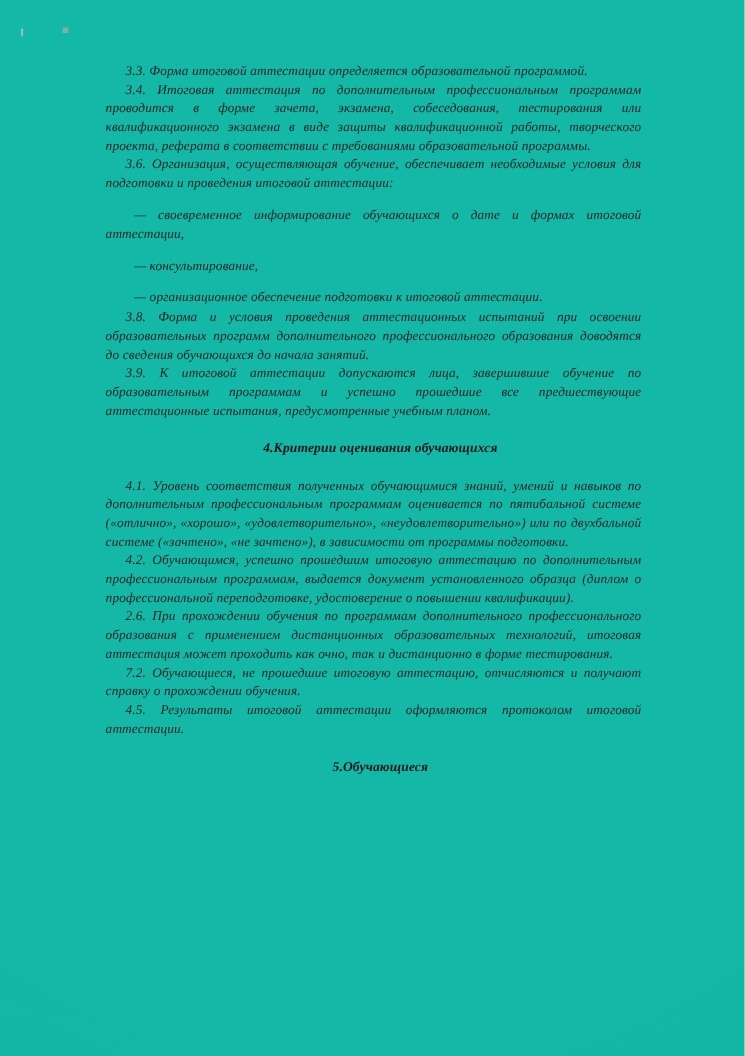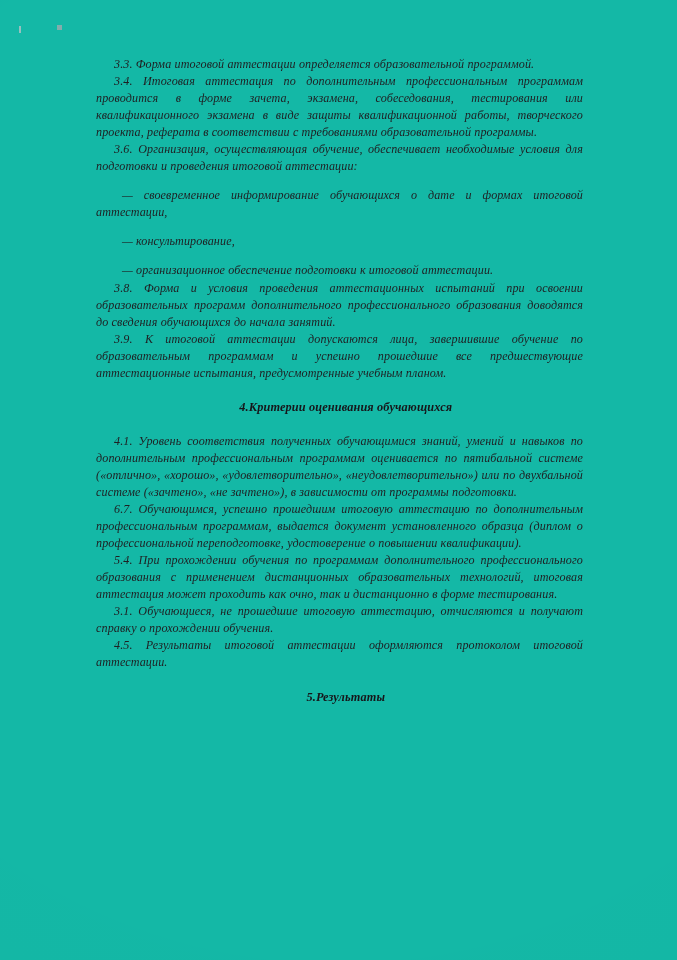--- a/index.html
+++ b/index.html
@@ -133,28 +133,28 @@
 
     <div class="heading-block">
       <h2 class="section-heading scan-soft">
         <span class="heading-inner">
           <span class="heading-num">4.</span><span>Критерии оценивания обучающихся</span>
         </span>
       </h2>
     </div>
 
     <p class="para scan-soft">4.1. Уровень соответствия полученных обучающимися знаний, умений и навыков по дополнительным профессиональным программам оценивается по пятибальной системе («отлично», «хорошо», «удовлетворительно», «неудовлетворительно») или по двухбальной системе («зачтено», «не зачтено»), в зависимости от программы подготовки.</p>
-    <p class="para scan-soft">6.7. Обучающимся, успешно прошедшим итоговую аттестацию по дополнительным профессиональным программам, выдается документ установленного образца (диплом о профессиональной переподготовке, удостоверение о повышении квалификации).</p>
-    <p class="para scan-soft">5.4. При прохождении обучения по программам дополнительного профессионального образования с применением дистанционных образовательных технологий, итоговая аттестация может проходить как очно, так и дистанционно в форме тестирования.</p>
-    <p class="para scan-soft">3.1. Обучающиеся, не прошедшие итоговую аттестацию, отчисляются и получают справку о прохождении обучения.</p>
+    <p class="para scan-soft">4.2. Обучающимся, успешно прошедшим итоговую аттестацию по дополнительным профессиональным программам, выдается документ установленного образца (диплом о профессиональной переподготовке, удостоверение о повышении квалификации).</p>
+    <p class="para scan-soft">2.6. При прохождении обучения по программам дополнительного профессионального образования с применением дистанционных образовательных технологий, итоговая аттестация может проходить как очно, так и дистанционно в форме тестирования.</p>
+    <p class="para scan-soft">7.2. Обучающиеся, не прошедшие итоговую аттестацию, отчисляются и получают справку о прохождении обучения.</p>
     <p class="para scan-soft">4.5. Результаты итоговой аттестации оформляются протоколом итоговой аттестации.</p>
 
     <div class="heading-block">
       <h2 class="section-heading scan-soft">
         <span class="heading-inner">
-          <span class="heading-num">5.</span><span>Результаты</span>
+          <span class="heading-num">5.</span><span>Обучающиеся</span>
         </span>
       </h2>
     </div>
 
 
   </div>
 </div>
 
 </body></html>

